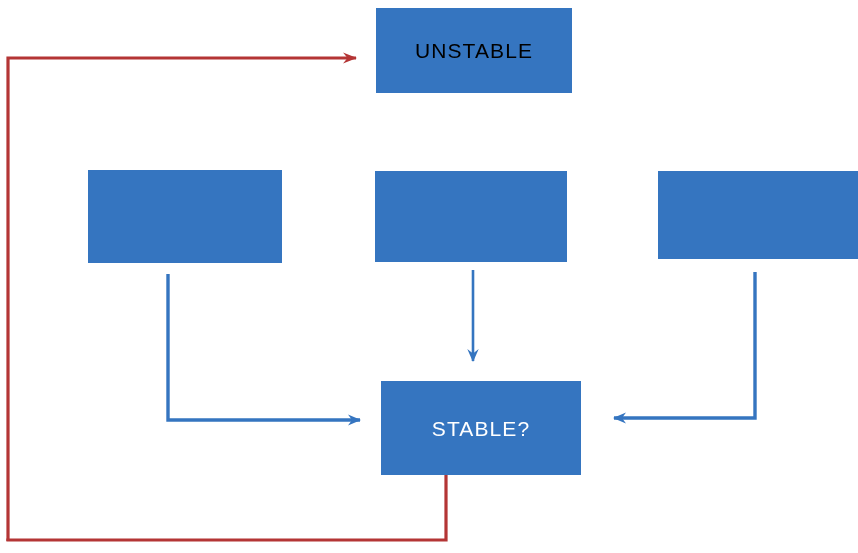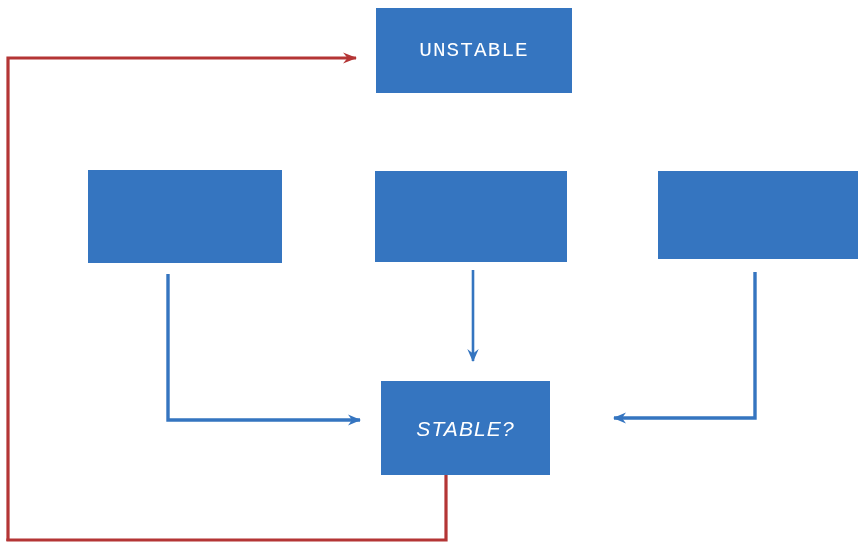--- a/index.html
+++ b/index.html
@@ -67,32 +67,32 @@
     <path id="conn-red-to-unstable" fill="none" stroke="#b43535" stroke-width="3.2" stroke-linecap="butt" stroke-linejoin="miter" marker-end="url(#arrow-red-right)" d="M 8 541 L 8 58 L 356 58"></path>
 
     <path id="conn-blue-left" fill="none" stroke="#3575c0" stroke-width="3.4" stroke-linecap="butt" stroke-linejoin="miter" marker-end="url(#arrow-blue-right)" d="M 168 274 L 168 420 L 360 420"></path>
 
     <path id="conn-blue-center" fill="none" stroke="#3575c0" stroke-width="2.6" stroke-linecap="butt" marker-end="url(#arrow-blue-down)" d="M 473 270 L 473 361"></path>
 
     <path id="conn-blue-right" fill="none" stroke="#3575c0" stroke-width="3.4" stroke-linecap="butt" stroke-linejoin="miter" marker-end="url(#arrow-blue-left)" d="M 755 272 L 755 418 L 614 418"></path>
   </svg>
 
   <div class="node-box" id="node-unstable" style="left: 376px; top: 8px; width: 196px; height: 85px; background: rgb(53, 117, 192);">
-    <span class="node-label" style="color: #ffffff; font-family: Liberation Mono, monospace;">UNSTABLE</span>
+    <span class="node-label" style="color: #000000;">UNSTABLE</span>
   </div>
 
   <div class="node-box" id="node-box-left" style="left: 88px; top: 170px; width: 194px; height: 93px; background: rgb(53, 117, 192);">
     <span class="node-label" style="color: rgb(255, 255, 255);"></span>
   </div>
 
   <div class="node-box" id="node-box-center" style="left: 375px; top: 171px; width: 192px; height: 91px; background: rgb(53, 117, 192);">
     <span class="node-label" style="color: rgb(255, 255, 255);"></span>
   </div>
 
   <div class="node-box" id="node-box-right" style="left: 658px; top: 171px; width: 200px; height: 88px; background: rgb(53, 117, 192);">
     <span class="node-label" style="color: rgb(255, 255, 255);"></span>
   </div>
 
-  <div class="node-box" id="node-stable" style="left: 381px; top: 381px; width: 169px; height: 94px; background: rgb(53, 117, 192); font-style: italic;">
+  <div class="node-box" id="node-stable" style="left: 381px; top: 381px; width: 200px; height: 94px; background: rgb(53, 117, 192);">
     <span class="node-label" style="color: rgb(255, 255, 255);">STABLE?</span>
   </div>
 
 </div>
 
 </body></html>

